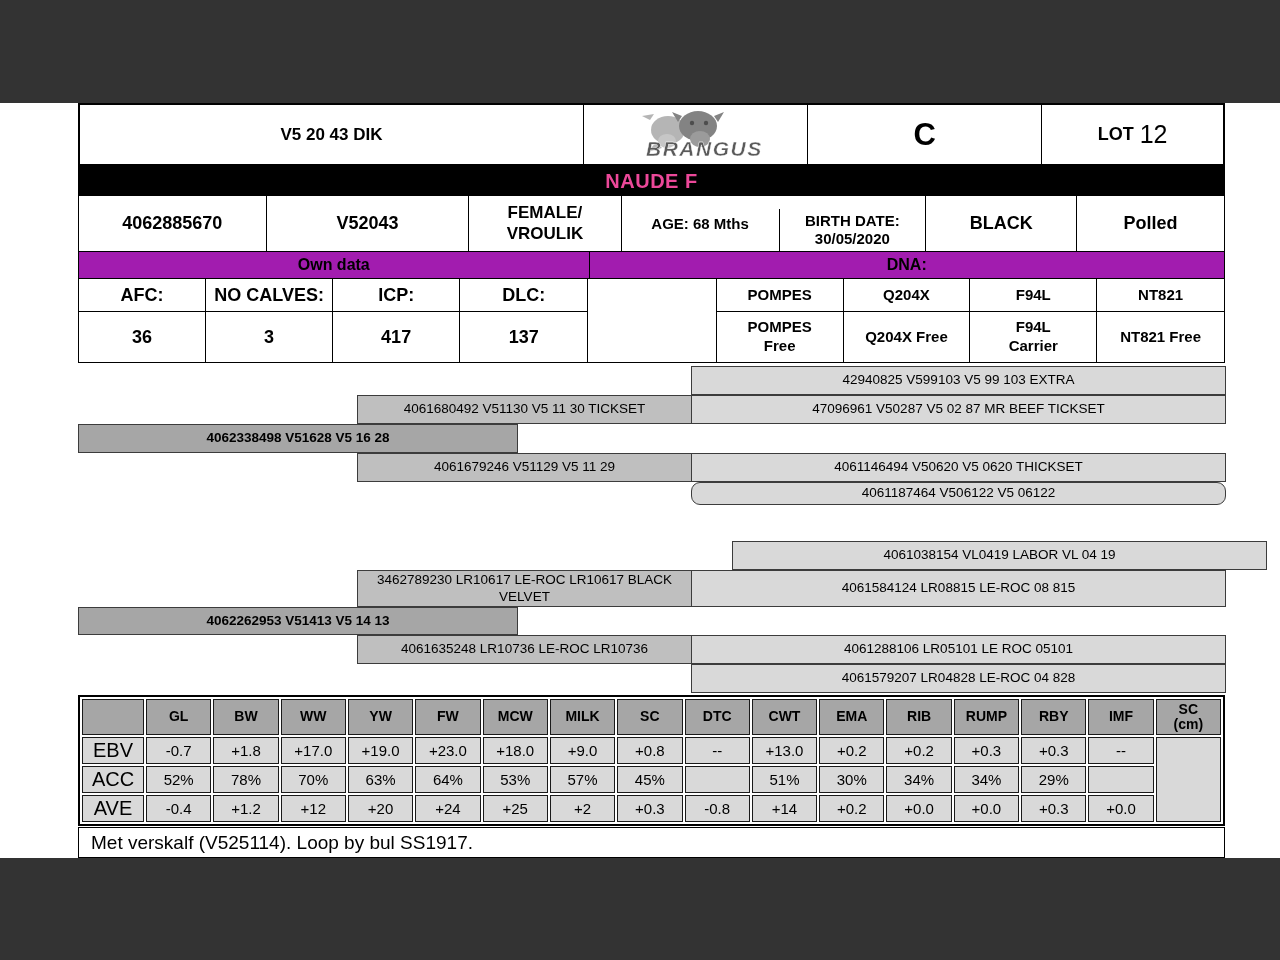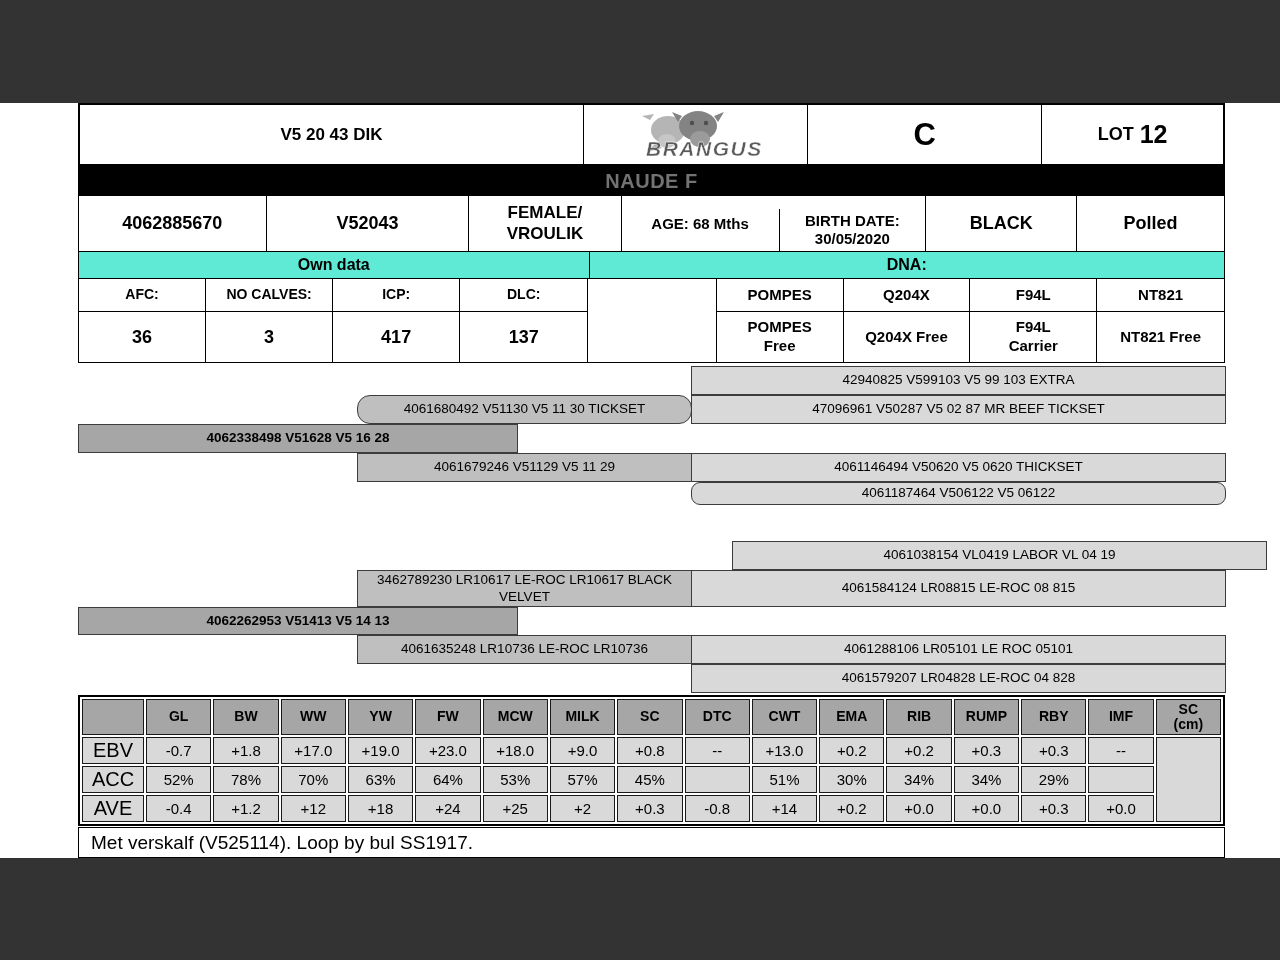--- a/index.html
+++ b/index.html
@@ -13,50 +13,50 @@
 
   
   .hdr{left:78px;top:103px;width:1147px;height:63px;display:flex;border:2px solid #000;background:#fff;}
   .hcell{display:flex;align-items:center;justify-content:center;box-sizing:border-box;}
   .hcell + .hcell{border-left:1.5px solid #000;}
   .hc1{width:44.0%;font-weight:bold;font-size:17px;}
   .hc2{width:19.6%;}
   .hc3{width:20.5%;font-weight:bold;font-size:31px;}
   .hc4{width:15.9%;font-weight:bold;}
   .lot-label{font-size:18px;font-weight:bold;margin-right:6px;}
-  .lot-number{font-size:25px;font-weight:bold;}
-
-  
-  .banner{left:78px;top:166px;width:1147px;height:30px;background:#000;color:#737373;
+  .lot-number{font-size:25px;font-weight:normal;}
+
+  
+  .banner{left:78px;top:166px;width:1147px;height:30px;background:#000;color:#ec4899;
           display:flex;align-items:center;justify-content:center;font-weight:bold;font-size:20px;letter-spacing:.5px;}
 
   
   .idrow{left:78px;top:196px;width:1147px;height:56px;display:flex;border:1.5px solid #000;border-top:none;background:#fff;}
   .icell{display:flex;flex-direction:column;align-items:center;justify-content:center;box-sizing:border-box;font-weight:bold;text-align:center;line-height:1.2;}
   .icell + .icell{border-left:1.5px solid #000;}
   .iw1{width:16.3%;font-size:18px;} .iw2{width:17.7%;font-size:18px;}
   .iw3{width:13.3%;font-size:17px;} .iw4{width:13.8%;font-size:15px;}
   .iw5{width:12.8%;font-size:15px;margin-top:13px;} .iw6{width:13.2%;font-size:18px;} .iw7{width:12.9%;font-size:18px;}
 
   
   .secrow{left:78px;top:252px;width:1147px;height:27px;display:flex;border:1.5px solid #000;border-top:none;}
-  .seccell{background:#5eead4;display:flex;align-items:center;justify-content:center;font-weight:bold;font-size:16px;box-sizing:border-box;}
+  .seccell{background:#a21caf;display:flex;align-items:center;justify-content:center;font-weight:bold;font-size:16px;box-sizing:border-box;}
   .sec-own{width:44.5%;} .sec-dna{width:55.5%;border-left:1.5px solid #000;}
 
   
   .datarows{left:78px;top:279px;width:1147px;height:84px;display:flex;border:1.5px solid #000;border-top:none;background:#fff;}
   .grid4{display:grid;grid-template-columns:repeat(4,1fr);grid-template-rows:33px 1fr;box-sizing:border-box;}
   .ownbox{width:510px;}
   .gapcell{width:128px;border-left:1.5px solid #000;border-right:1.5px solid #000;background:#fff;}
   .dnabox{width:509px;}
   .gcell{display:flex;flex-direction:column;align-items:center;justify-content:center;text-align:center;
          box-sizing:border-box;font-weight:bold;line-height:1.25;}
   .gcell.br{border-right:1.5px solid #000;}
   .gcell.bb{border-bottom:1.5px solid #000;}
-  .flabel{font-size:14px;} .fvalue{font-size:18px;}
+  .flabel{font-size:18px;} .fvalue{font-size:18px;}
   .dnaname{font-size:15px;} .dnares{font-size:15px;}
 
   
   .pbox{position:absolute;box-sizing:border-box;border:1px solid #3c3c3c;
         display:flex;flex-direction:column;align-items:center;justify-content:center;
         text-align:center;font-size:13.5px;line-height:1.2;padding:2px 6px;}
   .g1{background:#a6a6a6;font-weight:bold;}
   .g2{background:#bfbfbf;}
   .g3{background:#d9d9d9;}
 
@@ -163,21 +163,21 @@
         <span>F94L</span>
         <span>Carrier</span>
       </div>
       <div class="gcell dnares">
         <span>NT821 Free</span>
       </div>
     </div>
   </div>
 
   <div class="pbox g3" style="left:691px;top:366px;width:535px;height:29px;">42940825 V599103 V5 99 103 EXTRA</div>
-  <div class="pbox g2" style="left:357px;top:395px;width:335px;height:29px;border-radius:13px;">4061680492 V51130 V5 11 30 TICKSET</div>
+  <div class="pbox g2" style="left:357px;top:395px;width:335px;height:29px;">4061680492 V51130 V5 11 30 TICKSET</div>
   <div class="pbox g3" style="left:691px;top:395px;width:535px;height:29px;">47096961 V50287 V5 02 87 MR BEEF TICKSET</div>
   <div class="pbox g1" style="left:78px;top:424px;width:440px;height:29px;">4062338498 V51628 V5 16 28</div>
   <div class="pbox g2" style="left:357px;top:453px;width:335px;height:29px;">4061679246 V51129 V5 11 29</div>
   <div class="pbox g3" style="left:691px;top:453px;width:535px;height:29px;">4061146494 V50620 V5 0620 THICKSET</div>
   <div class="pbox g3" style="left:691px;top:482px;width:535px;height:23px;border-radius:9px;">4061187464 V506122 V5 06122</div>
 
   <div class="pbox g3" style="left:732px;top:541px;width:535px;height:29px;">4061038154 VL0419 LABOR VL 04 19</div>
   <div class="pbox g2" style="left:357px;top:570px;width:335px;height:37px;">3462789230 LR10617 LE-ROC LR10617 BLACK VELVET</div>
   <div class="pbox g3" style="left:691px;top:570px;width:535px;height:37px;">4061584124 LR08815 LE-ROC 08 815</div>
   <div class="pbox g1" style="left:78px;top:607px;width:440px;height:28px;">4062262953 V51413 V5 14 13</div>
@@ -261,21 +261,21 @@
         <td class="val">34%</td>
         <td class="val">34%</td>
         <td class="val">29%</td>
         <td class="val"></td>
       </tr>
       <tr class="drow">
         <td class="rowlbl">AVE</td>
         <td class="val">-0.4</td>
         <td class="val">+1.2</td>
         <td class="val">+12</td>
-        <td class="val">+18</td>
+        <td class="val">+20</td>
         <td class="val">+24</td>
         <td class="val">+25</td>
         <td class="val">+2</td>
         <td class="val">+0.3</td>
         <td class="val">-0.8</td>
         <td class="val">+14</td>
         <td class="val">+0.2</td>
         <td class="val">+0.0</td>
         <td class="val">+0.0</td>
         <td class="val">+0.3</td>

